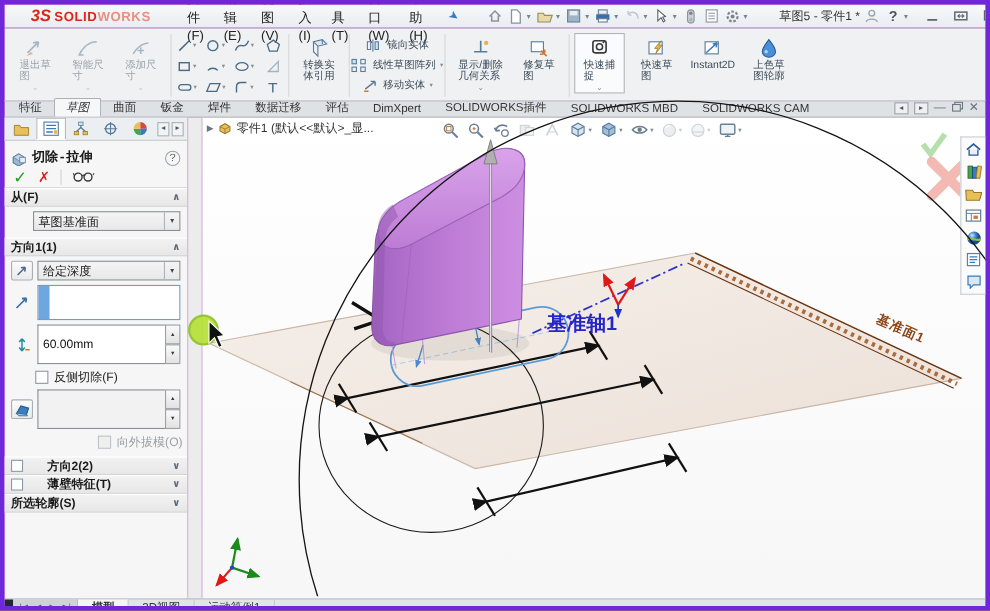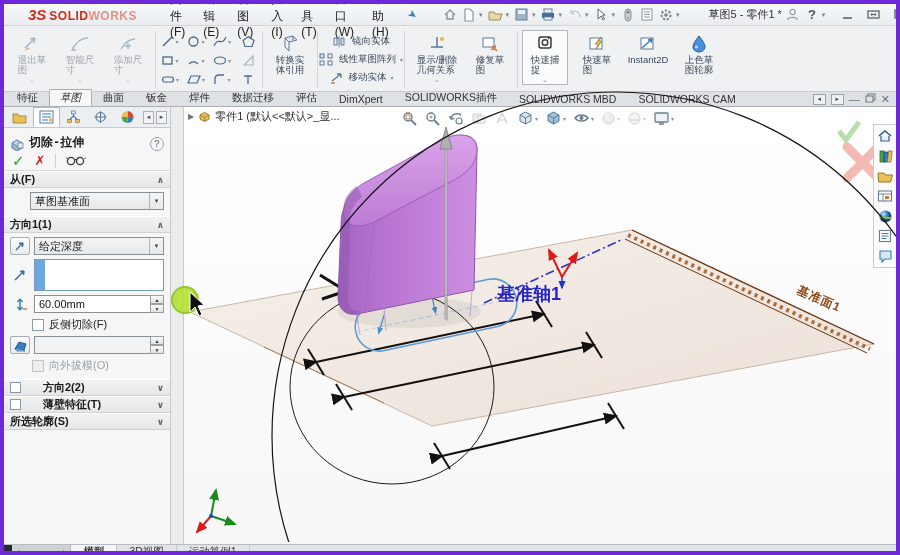--- a/index.html
+++ b/index.html
@@ -73,28 +73,28 @@
           border-top:1px solid #fff; border-bottom:1px solid #d2d2d2; font-weight:bold; color:#1a1a1a; }
   .chev { margin-left:auto; color:#5a6a7a; font-size:9px; }
   .sbody { padding:4px 4px 6px 4px; display:flex; flex-direction:column; gap:4px; }
   .prow { display:flex; align-items:center; gap:4px; padding:0 2px; }
   .ric { width:20px; display:grid; place-items:center; flex:none; }
   .ric.btn { height:18px; border:1px solid #a8aeb4; background:linear-gradient(#fcfcfc,#e8eaec); border-radius:2px; }
   .dd { flex:1; height:18px; background:linear-gradient(#f4f4f4,#e8e8e8); border:1px solid #8a8f94; display:flex; align-items:center; padding-left:4px; color:#1a1a1a; }
   .dd .darr { margin-left:auto; width:14px; align-self:stretch; border-left:1px solid #b0b4b8; display:grid; place-items:center; font-size:7px; color:#444; }
   .selbox { flex:1; height:32px; border:1px solid #7a9ab8; background:#fff; display:flex; }
   .sel-strip { width:10px; background:#6ea6e0; }
-  .spin { flex:1; display:flex; height:18px; }
+  .spin { flex:1; display:flex; height:36px; }
   .spin .val { flex:1; background:#fff; border:1px solid #8a8f94; border-right:none; display:flex; align-items:center; padding-left:4px; color:#111; }
   .spin.dis .val { background:#f2f2f2; }
   .ud { width:14px; display:flex; flex-direction:column; }
   .ud span { flex:1; border:1px solid #9aa0a6; background:linear-gradient(#fafafa,#e2e2e2); font-size:5px; display:grid; place-items:center; color:#333; }
   .cbrow { display:flex; align-items:center; gap:5px; padding-left:24px; }
   .cb { width:12px; height:12px; border:1px solid #8a9aa8; background:#fff; flex:none; }
-  .cbrow.dis { color:#9aa0a6; }
+  .cbrow.dis { color:#9aa0a6;justify-content:flex-end; }
   .cbrow.dis .cb { border-color:#c0c4c8; background:#efefef; }
   .hcb { width:11px; height:11px; border:1px solid #8a9aa8; background:#fff; flex:none; }
   .pfill { flex:1; }
 
   
   .splitter { width:13px; background:#ececec; border-right:1px solid #c6cacd; }
 
   
   .viewport { position:relative; flex:1; background:linear-gradient(#ffffff,#f7f7f7); overflow:hidden; }
   .vp-svg { position:absolute; inset:0; }

